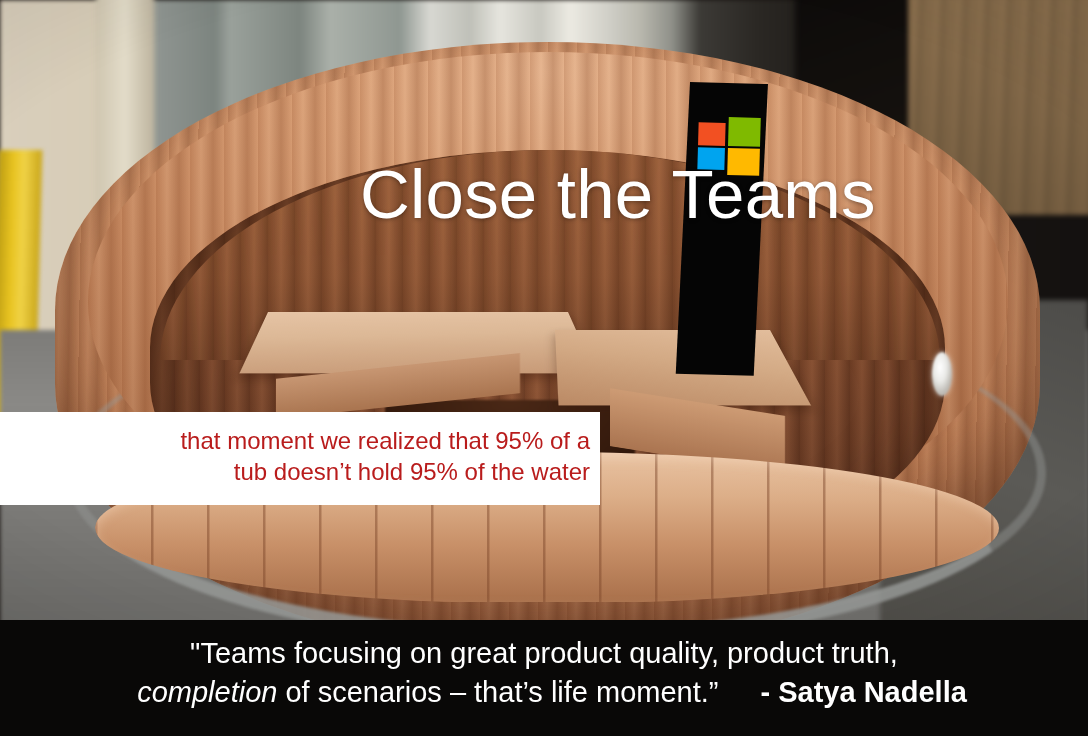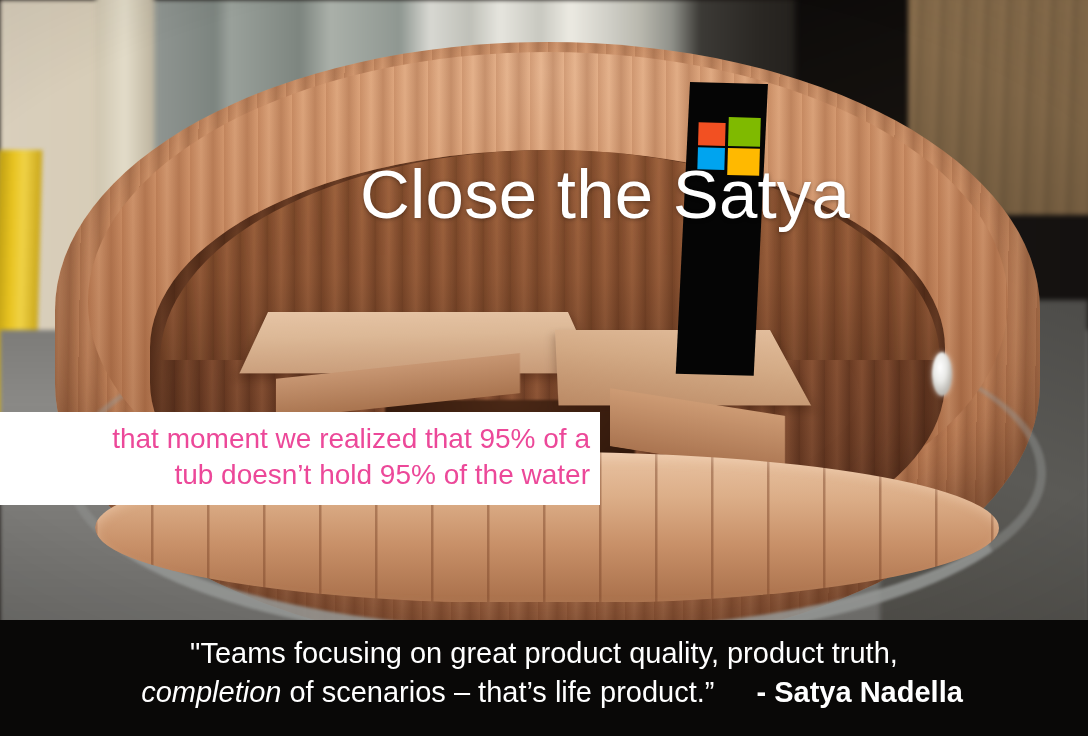--- a/index.html
+++ b/index.html
@@ -239,22 +239,22 @@
 
   
   .caption-box{
     position:absolute;left:0;top:412px;width:600px;height:93px;
     background:#ffffff;
     display:flex;align-items:center;justify-content:flex-end;
     box-sizing:border-box;
     padding:0 10px 4px 0;
   }
   .caption-text{
-    color:#ec4899;
-    font-size:28px;
+    color:#b91c1c;
+    font-size:24px;
     line-height:1.26;
     text-align:right;
     white-space:pre-line;
   }
 
   
   .quote-bar{
     position:absolute;left:0;top:620px;width:1088px;height:116px;
     background:#090807;
   }
@@ -305,29 +305,29 @@
   </div>
 
   <div class="win-bar"></div>
   <div class="win-logo">
     <span class="pane p-tl"></span>
     <span class="pane p-tr"></span>
     <span class="pane p-bl"></span>
     <span class="pane p-br"></span>
   </div>
 
-  <div class="title">Close the Satya</div>
+  <div class="title">Close the Teams</div>
 
   <div class="caption-box">
     <div class="caption-text">that moment we realized that 95% of a
 tub doesn’t hold 95% of the water</div>
   </div>
 
   <div class="quote-bar">
     <div class="quote-inner">
       <div class="quote-line">"Teams focusing on great product quality, product truth,</div>
       <div class="quote-line">
-        <span class="q-italic">completion</span><span> of scenarios – that’s life product.”</span><span class="q-attrib">- Satya Nadella</span>
+        <span class="q-italic">completion</span><span> of scenarios – that’s life moment.”</span><span class="q-attrib">- Satya Nadella</span>
       </div>
     </div>
   </div>
 
 </div>
 
 </body></html>

